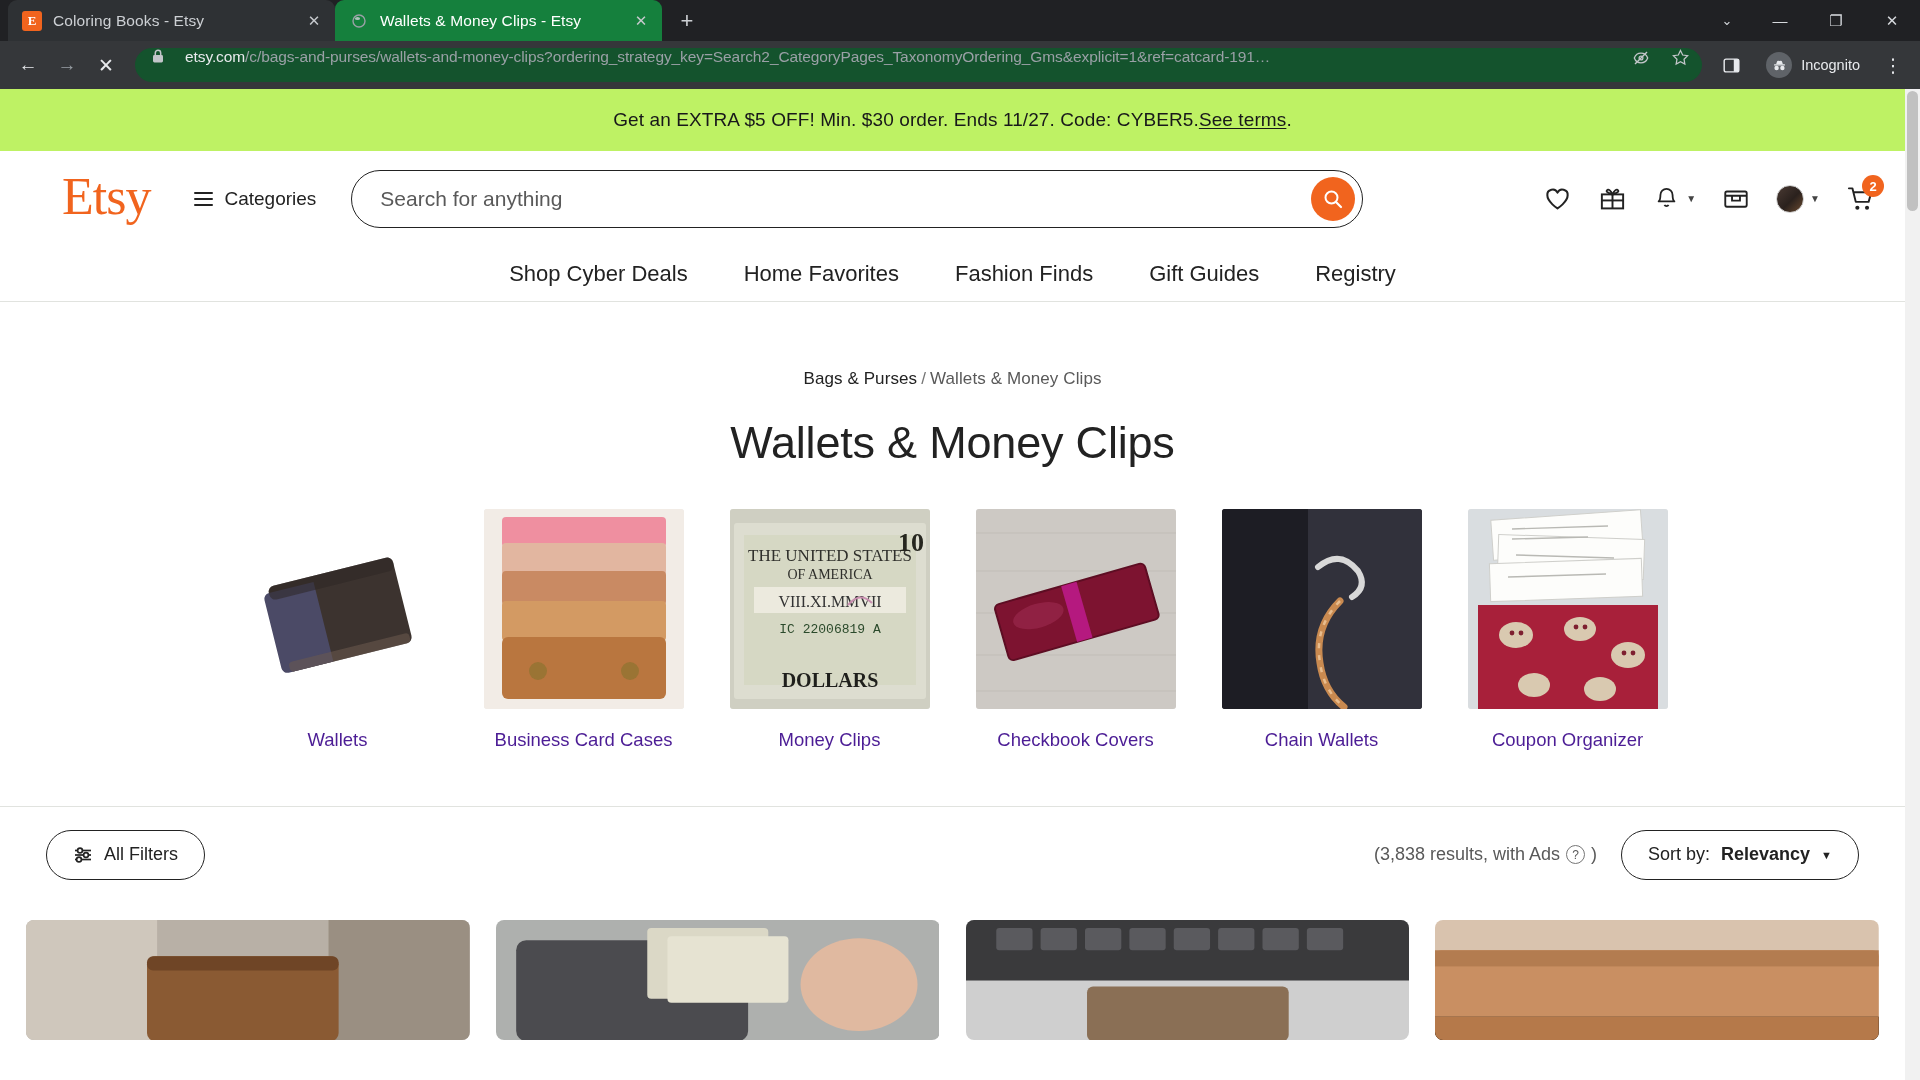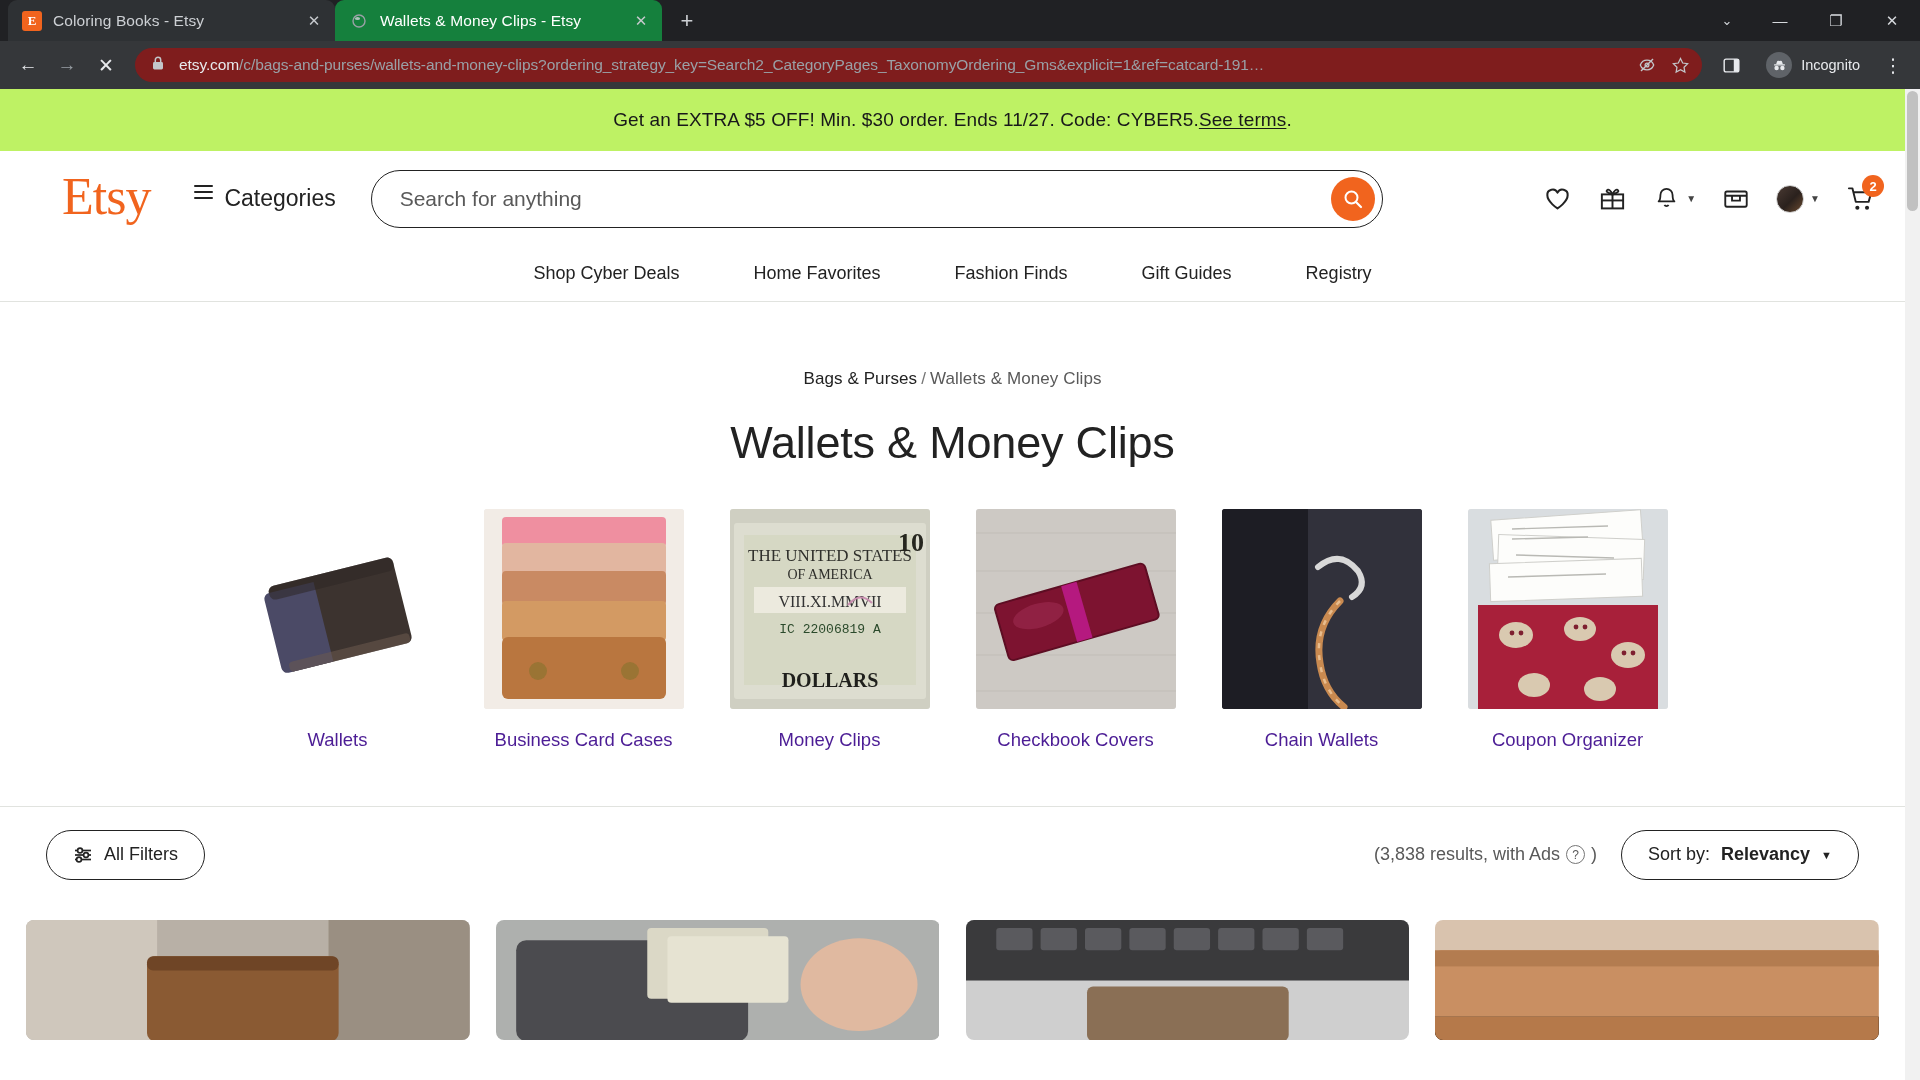--- a/index.html
+++ b/index.html
@@ -58,23 +58,23 @@
   .toolbar {
     height: 48px; background: #35373a; display: flex; align-items: center;
     padding: 0 10px; gap: 3px;
   }
   .navbtn {
     width: 36px; height: 36px; border-radius: 50%; display: flex;
     align-items: center; justify-content: center; color: #e8eaed; font-size: 19px;
   }
   .navbtn.dim { color: #9aa0a6; }
   .omnibox {
-    flex: 1; height: 34px; background: #7f1d1d; border-radius: 18px;
-    display: flex; align-items: center; padding: 0 12px 0 16px;
-    margin: 0 8px; min-width: 0;
+    flex: 1; height: 34px; background: #14532d; border-radius: 18px;
+    display: flex; padding: 0 12px 0 16px;
+    margin: 0 8px; min-width: 0; gap: 6px;
   }
   .lock-icon { width: 16px; flex: 0 0 16px; margin-right: 12px; color: #c3c6ca; }
   .url {
     flex: 1; min-width: 0; white-space: nowrap; overflow: hidden;
     font-size: 15.5px; color: #9aa0a6; letter-spacing: -.1px;
   }
   .url b { color: #e8eaed; font-weight: 400; }
   .omni-icon { margin-left: 14px; color: #c3c6ca; flex: 0 0 auto; display: flex; }
   .incognito {
     display: flex; align-items: center; gap: 9px; height: 32px;
@@ -112,22 +112,22 @@
 
   .etsy-header {
     height: 95px; display: flex; align-items: center; padding: 0 30px 0 46px;
     background: #fff;
   }
   .etsy-logo {
     font-family: "Liberation Serif", serif; font-size: 52px; color: #f1641e;
     letter-spacing: -1px; line-height: 1; margin-top: -4px; margin-left: 16px;
   }
   .categories {
-    display: flex; gap: 11px; margin-left: 44px;
-    font-size: 23px; color: #222; white-space: nowrap;
+    display: flex; align-items: center; gap: 11px; margin-left: 44px;
+    font-size: 19px; color: #222; white-space: nowrap;
   }
   .burger { display: flex; flex-direction: column; gap: 4px; }
   .burger span { display: block; width: 19px; height: 2px; background: #222; border-radius: 1px; }
 
   .searchwrap {
     flex: 1; max-width: 1012px; margin-left: 35px; margin-right: 28px;
     height: 58px; border: 1px solid #222; border-radius: 30px;
     display: flex; align-items: center; padding: 0 7px 0 28px; background: #fff;
   }
   .searchwrap input {
@@ -151,22 +151,22 @@
   .cartwrap { position: relative; }
   .cart-badge {
     position: absolute; top: -9px; right: -9px; min-width: 22px; height: 22px;
     border-radius: 11px; background: #f1641e; color: #fff; font-size: 13px;
     font-weight: bold; display: flex; align-items: center; justify-content: center;
     padding: 0 5px;
   }
 
   .subnav {
     height: 56px; border-bottom: 1px solid #e1e3df; display: flex;
-    align-items: center; justify-content: center; gap: 74px;
-    font-size: 18px; color: #222;
+    align-items: center; justify-content: center; gap: 56px;
+    font-size: 22px; color: #222;
   }
 
   .content { padding-top: 38px; }
   .breadcrumb {
     text-align: center; font-size: 17px; color: #595959; letter-spacing: .1px; margin-top: 29px;
   }
   .breadcrumb a { color: #222; text-decoration: none; }
   .breadcrumb .sep { color: #767676; margin: 0 4px; }
   .page-title {
     text-align: center; font-size: 45px; color: #222; font-weight: 400;

